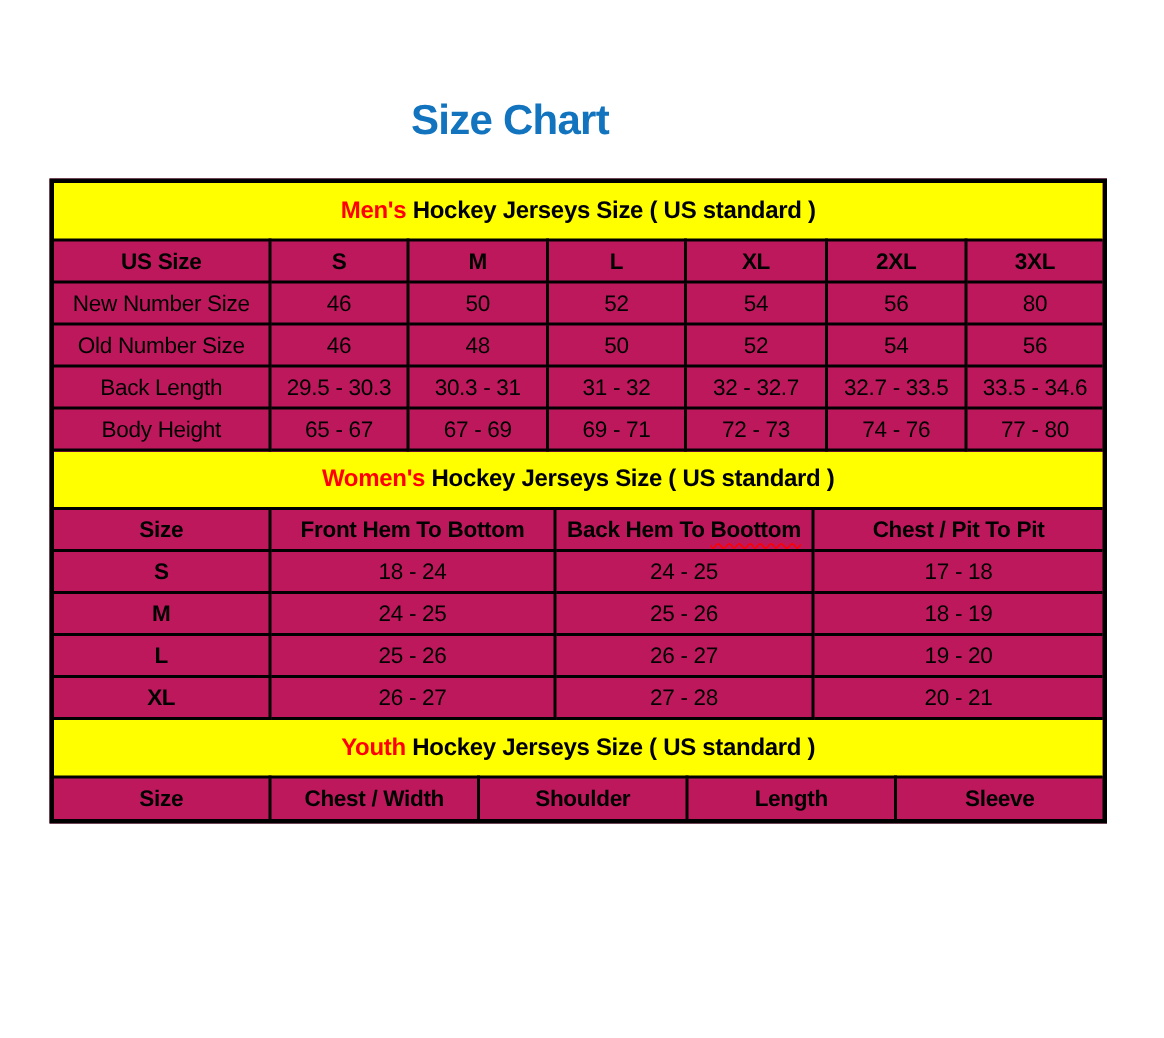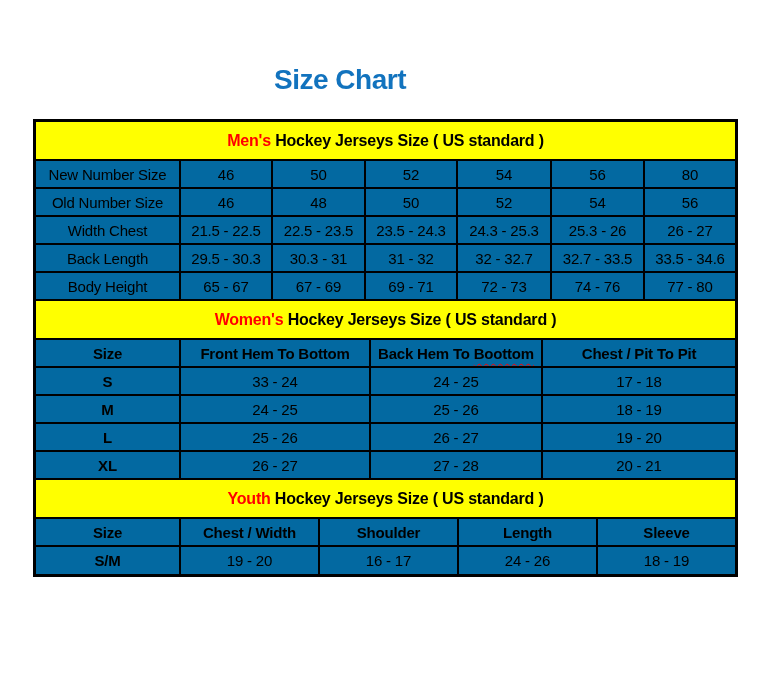--- a/index.html
+++ b/index.html
@@ -16,21 +16,21 @@
     text-align:center;
     font-size:28px;
     font-weight:bold;
     letter-spacing:-0.5px;
     color:#1273BE;
   }
   .chart {
     width:705px;
     margin:23px 0 0 33px;
     border:3px solid #000000;
-    background:#0369a1;
+    background:#be185d;
   }
   table.chart-table {
     width:100%;
     border-collapse:collapse;
     table-layout:fixed;
   }
   td {
     border-right:2px solid #000000;
     border-bottom:2px solid #000000;
     text-align:center;
@@ -77,46 +77,46 @@
           <col style="width:93px">
         <col style="width:92px">
           <col style="width:94px">
           <col style="width:93px">
           <col>
       </colgroup>
       <tbody>
           <tr class="band-row">
         <td colspan="7"><span class="red">Men's</span><span> Hockey Jerseys Size ( US standard )</span></td>
       </tr>
+      <tr class="head-row">
+        <td>US Size</td>
+        <td>S</td>
+        <td>M</td>
+        <td>L</td>
+        <td>XL</td>
+        <td>2XL</td>
+        <td>3XL</td>
+      </tr>
       <tr>
         <td>New Number Size</td>
         <td>46</td>
         <td>50</td>
         <td>52</td>
         <td>54</td>
         <td>56</td>
         <td>80</td>
       </tr>
       <tr>
         <td>Old Number Size</td>
         <td>46</td>
         <td>48</td>
         <td>50</td>
         <td>52</td>
         <td>54</td>
         <td>56</td>
-      </tr>
-      <tr>
-        <td>Width Chest</td>
-        <td>21.5 - 22.5</td>
-        <td>22.5 - 23.5</td>
-        <td>23.5 - 24.3</td>
-        <td>24.3 - 25.3</td>
-        <td>25.3 - 26</td>
-        <td>26 - 27</td>
       </tr>
       <tr>
         <td>Back Length</td>
         <td>29.5 - 30.3</td>
         <td>30.3 - 31</td>
         <td>31 - 32</td>
         <td>32 - 32.7</td>
         <td>32.7 - 33.5</td>
         <td>33.5 - 34.6</td>
       </tr>
@@ -144,21 +144,21 @@
         <td colspan="4"><span class="red">Women's</span><span> Hockey Jerseys Size ( US standard )</span></td>
       </tr>
       <tr class="head-row">
         <td>Size</td>
         <td>Front Hem To Bottom</td>
         <td><span>Back Hem To </span><span class="squiggle">Boottom</span></td>
         <td>Chest / Pit To Pit</td>
       </tr>
       <tr>
         <td class="bold">S</td>
-        <td>33 - 24</td>
+        <td>18 - 24</td>
         <td>24 - 25</td>
         <td>17 - 18</td>
       </tr>
       <tr>
         <td class="bold">M</td>
         <td>24 - 25</td>
         <td>25 - 26</td>
         <td>18 - 19</td>
       </tr>
       <tr>
@@ -188,24 +188,17 @@
           <tr class="band-row">
         <td colspan="5"><span class="red">Youth</span><span> Hockey Jerseys Size ( US standard )</span></td>
       </tr>
       <tr class="head-row">
         <td>Size</td>
         <td>Chest / Width</td>
         <td>Shoulder</td>
         <td>Length</td>
         <td>Sleeve</td>
       </tr>
-      <tr>
-        <td class="bold">S/M</td>
-        <td>19 - 20</td>
-        <td>16 - 17</td>
-        <td>24 - 26</td>
-        <td>18 - 19</td>
-      </tr>
     </tbody>
       </table>
 
   </div>
 </div>
 
 </body></html>

